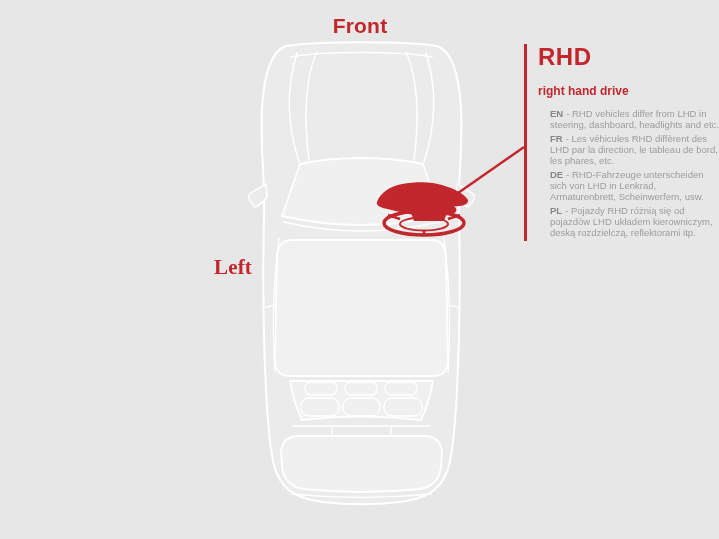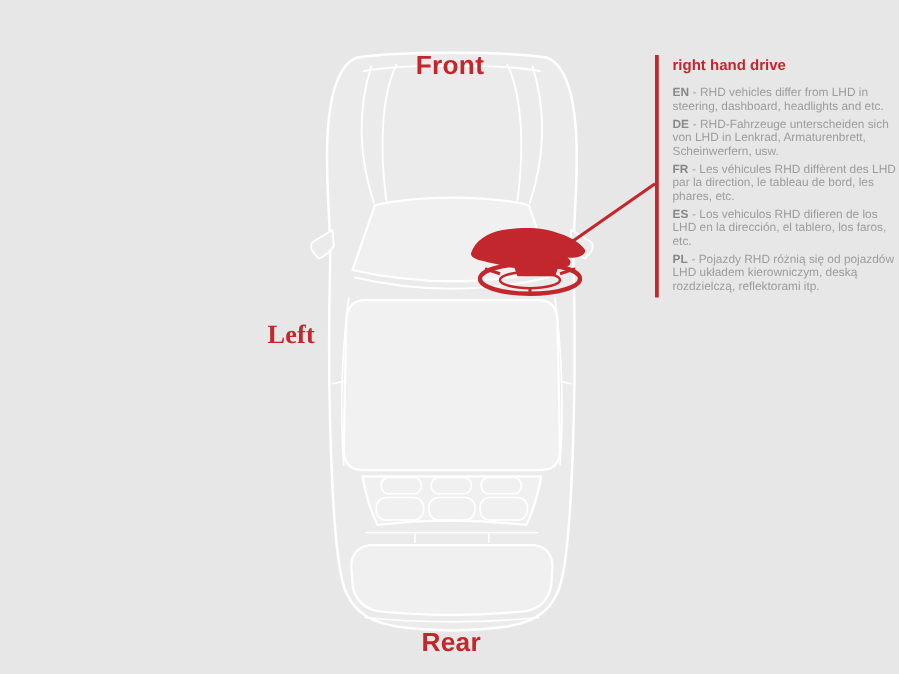--- a/index.html
+++ b/index.html
@@ -20,21 +20,21 @@
   .stage svg { position: absolute; left: 0; top: 0; }
 
   .dir-label {
     position: absolute;
     font-weight: bold;
     font-size: 21px;
     color: #c1272d;
     text-align: center;
     letter-spacing: 0.2px;
   }
-  #label-front { left: 300px; top: 14px;  width: 120px; margin-top: 27px; }
+  #label-front { left: 300px; top: 14px;  width: 120px; }
   #label-left  { left: 193px; top: 255px; width: 80px; font-family: Liberation Serif, serif;  }
   #label-right { left: 441px; top: 256px; width: 90px;  }
   #label-rear  { left: 301px; top: 503px; width: 120px; }
 
   .panel {
     position: absolute;
     left: 524px;
     top: 44px;
     width: 182px;
     border-left: 3px solid #c1272d;
@@ -45,25 +45,25 @@
     font-size: 24px;
     font-weight: bold;
     color: #c1272d;
     line-height: 1.05;
     letter-spacing: 0.5px;
   }
   .panel-subtitle {
     font-size: 12px;
     font-weight: bold;
     color: #c1272d;
-    margin-top: 1px;
+    margin-top: 15px;
   }
   .entries { margin-top: 10px; }
   .entry {
-    margin: 0 0 3px 0;
+    margin: 0 0 3px 12px;
     font-size: 9.5px;
     line-height: 11px;
     color: #9c9c9c;
   }
   .entry .code {
     font-weight: bold;
     color: #878787;
     margin-right: 3px;
   }
 </style>
@@ -173,35 +173,32 @@
 
     <g stroke="#c1272d" fill="none">
       <ellipse cx="424" cy="223" rx="40" ry="12" stroke-width="3.5"></ellipse>
       <ellipse cx="424" cy="224" rx="24" ry="6.5" stroke-width="2"></ellipse>
       <path d="M 400 219 L 388 215 M 448 219 L 460 215 M 424 230 L 424 235" stroke-width="2.5"></path>
     </g>
   </svg>
 
   <div class="dir-label" id="label-front">Front</div>
   <div class="dir-label" id="label-left">Left</div>
-  <div class="dir-label" id="label-rear">Rear</div>
 
   <div class="panel">
+    <div class="panel-title">RHD</div>
     <div class="panel-subtitle">right hand drive</div>
     <div class="entries">
       <p class="entry">
         <span class="code">EN</span><span class="txt">- RHD vehicles differ from LHD in steering, dashboard, headlights and etc.</span>
       </p>
       <p class="entry">
+        <span class="code">FR</span><span class="txt">- Les véhicules RHD diffèrent des LHD par la direction, le tableau de bord, les phares, etc.</span>
+      </p>
+      <p class="entry">
         <span class="code">DE</span><span class="txt">- RHD-Fahrzeuge unterscheiden sich von LHD in Lenkrad, Armaturenbrett, Scheinwerfern, usw.</span>
-      </p>
-      <p class="entry">
-        <span class="code">FR</span><span class="txt">- Les véhicules RHD diffèrent des LHD par la direction, le tableau de bord, les phares, etc.</span>
-      </p>
-      <p class="entry">
-        <span class="code">ES</span><span class="txt">- Los vehiculos RHD difieren de los LHD en la dirección, el tablero, los faros, etc.</span>
       </p>
       <p class="entry">
         <span class="code">PL</span><span class="txt">- Pojazdy RHD różnią się od pojazdów LHD układem kierowniczym, deską rozdzielczą, reflektorami itp.</span>
       </p>
     </div>
   </div>
 </div>
 
 </body></html>

